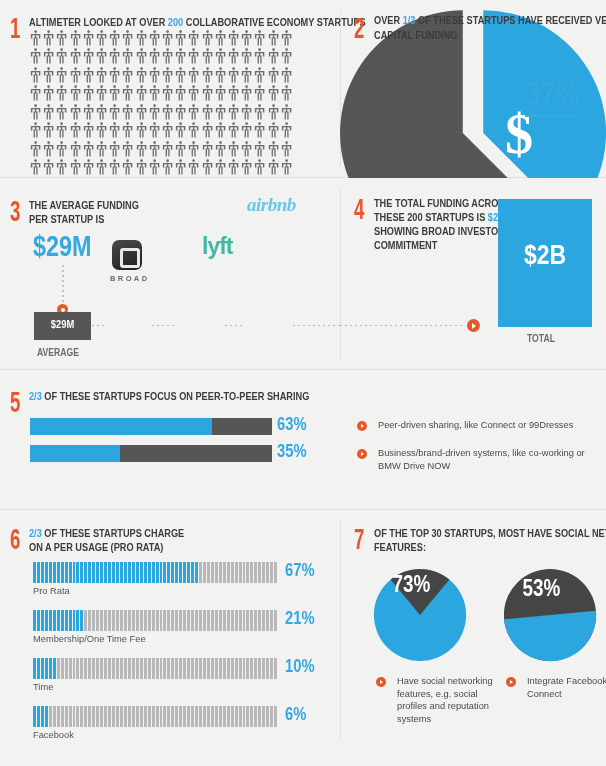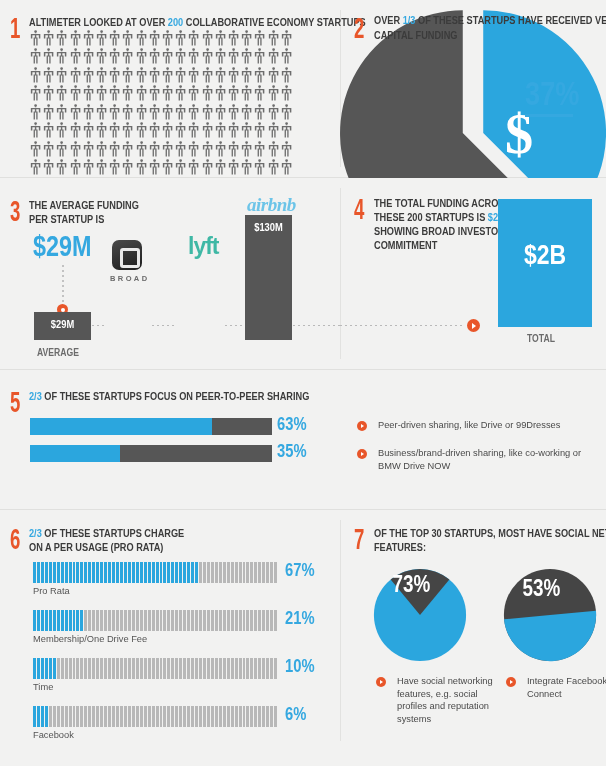--- a/index.html
+++ b/index.html
@@ -1175,29 +1175,26 @@
       <div class="bignum" style="position:absolute;left:33px;top:53px;font-size:30px;line-height:30px;transform:scaleX(.78);">$29M</div>
 
       <div style="position:absolute;left:62px;top:87px;width:2px;height:40px;background-image:linear-gradient(#c2c2c2 45%,transparent 0);background-size:2px 5px;"></div>
       <div style="position:absolute;left:57px;top:126px;width:11px;height:11px;border-radius:50%;background:#e8562a;">
         <div style="position:absolute;left:3.5px;top:3.5px;width:4px;height:4px;border-radius:50%;background:#fff;"></div>
       </div>
 
       <div class="bar3" style="left:34px;top:134px;width:57px;height:28px;">
         <div class="lbl">$29M</div>
       </div>
-      <div class="bar3" style="left:245px;top:37px;width:47px;height:125px;">
-        <div class="lbl">$130M</div>
-      </div>
 
       <div class="axislbl" style="left:37px;top:168px;">AVERAGE</div>
 
       <div class="uberlogo" style="left:112px;top:62px;"></div>
       <div class="ubertext" style="left:110px;top:96px;">BROAD</div>
-      <div class="lyftlogo" style="left:188px;top:55px;">lyft</div>
+      <div class="lyftlogo" style="left:202px;top:55px;">lyft</div>
       <div class="abnb" style="left:247px;top:16px;">airbnb</div>
 
       <div class="hdash" style="left:92px;top:147px;width:12px;"></div>
       <div class="hdash" style="left:152px;top:147px;width:25px;"></div>
       <div class="hdash" style="left:225px;top:147px;width:20px;"></div>
       <div class="hdash" style="left:293px;top:147px;width:47px;"></div>
     </div>
 
     <div class="half right">
       <div class="num" style="left:14px;top:16px;">4</div>
@@ -1227,25 +1224,25 @@
     </div>
     <div class="pbar-pct" style="left:277px;top:44px;">63%</div>
 
     <div class="pbar" style="left:30px;top:75px;width:242px;">
       <div class="fill" style="width:37%;"></div>
     </div>
     <div class="pbar-pct" style="left:277px;top:71px;">35%</div>
 
     <div class="leg" style="left:357px;top:50px;">
       <div class="legdot"></div>
-      <div class="legtxt">Peer-driven sharing, like Drive or 99Dresses</div>
+      <div class="legtxt">Peer-driven sharing, like Connect or 99Dresses</div>
     </div>
     <div class="leg" style="left:357px;top:78px;">
       <div class="legdot"></div>
-      <div class="legtxt">Business/brand-driven sharing, like co-working or BMW Drive NOW</div>
+      <div class="legtxt">Business/brand-driven systems, like co-working or BMW Drive NOW</div>
     </div>
   </div>
 
   <div class="row" id="sec6">
     <div class="vdiv"></div>
 
     <div class="half left">
       <div class="num" style="left:10px;top:14px;">6</div>
       <div class="hd" style="left:29px;top:16px;"><span class="hl">2/3</span><span> OF THESE STARTUPS CHARGE</span></div>
       <div class="hd" style="left:29px;top:30px;">ON A PER USAGE (PRO RATA)</div>
@@ -1374,21 +1371,21 @@
           <i style="flex: 1 1 0px; margin-right: 1px; background: rgb(184, 184, 184);"></i>
           <i style="flex: 1 1 0px; margin-right: 1px; background: rgb(184, 184, 184);"></i>
           <i style="flex: 1 1 0px; margin-right: 1px; background: rgb(184, 184, 184);"></i>
           <i style="flex: 1 1 0px; margin-right: 1px; background: rgb(184, 184, 184);"></i>
           <i style="flex: 1 1 0px; margin-right: 1px; background: rgb(184, 184, 184);"></i>
           <i style="flex: 1 1 0px; margin-right: 1px; background: rgb(184, 184, 184);"></i>
           <i style="flex: 1 1 0px; margin-right: 1px; background: rgb(184, 184, 184);"></i>
           <i style="flex: 1 1 0px; margin-right: 1px; background: rgb(184, 184, 184);"></i>
           <i style="flex: 1 1 0px; margin-right: 1px; background: rgb(184, 184, 184);"></i>
         </div>
-      <div class="sbar-lbl" style="left:33px;top:124px;">Membership/One Drive Fee</div>
+      <div class="sbar-lbl" style="left:33px;top:124px;">Membership/One Time Fee</div>
       <div class="sbar-pct" style="left:285px;top:98px;">21%</div>
 
       <div class="sbar" id="sb2" style="left:33px;top:148px;width:245px;">
           <i style="flex: 1 1 0px; margin-right: 1px; background: rgb(43, 166, 222);"></i>
           <i style="flex: 1 1 0px; margin-right: 1px; background: rgb(43, 166, 222);"></i>
           <i style="flex: 1 1 0px; margin-right: 1px; background: rgb(43, 166, 222);"></i>
           <i style="flex: 1 1 0px; margin-right: 1px; background: rgb(43, 166, 222);"></i>
           <i style="flex: 1 1 0px; margin-right: 1px; background: rgb(43, 166, 222);"></i>
           <i style="flex: 1 1 0px; margin-right: 1px; background: rgb(43, 166, 222);"></i>
           <i style="flex: 1 1 0px; margin-right: 1px; background: rgb(184, 184, 184);"></i>

